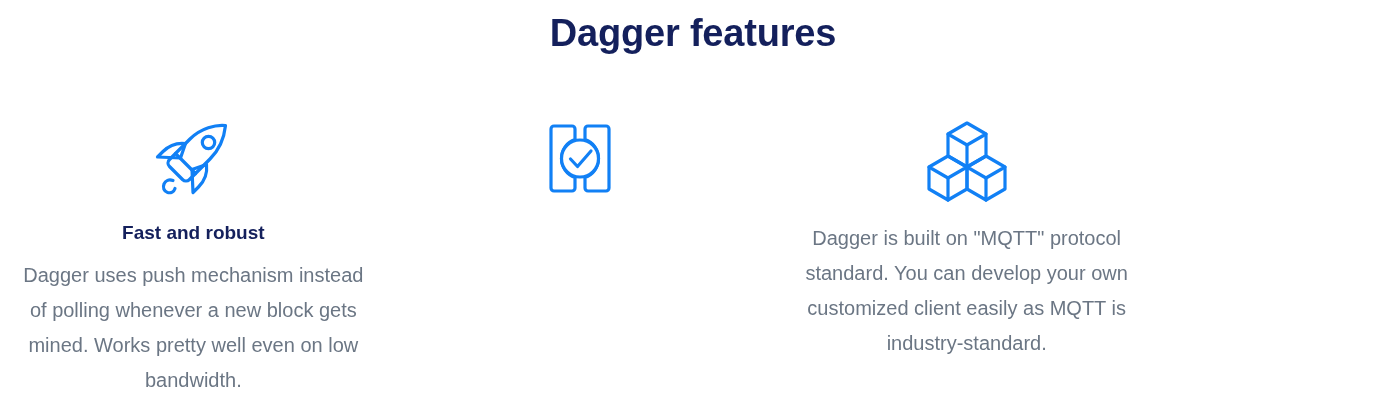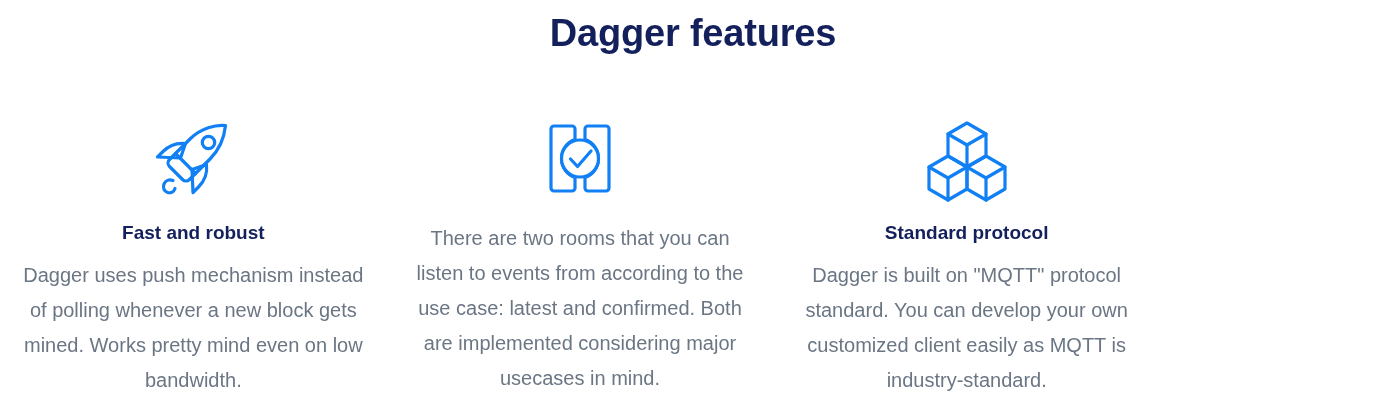--- a/index.html
+++ b/index.html
@@ -86,50 +86,48 @@
         <svg width="88" height="88" viewBox="0 0 88 88" fill="none" stroke="#1180f5" stroke-width="3.2" stroke-linecap="round" stroke-linejoin="round">
           <path d="M76.5 10.5 C67 9.5 52 13 41 24 L26.5 38.5 L46.5 58.5 L61 44 C72 33 75.5 20 76.5 10.5 Z"></path>
           <circle cx="59.5" cy="27.5" r="6.2"></circle>
           <path d="M36.5 28.5 C28 27.5 20.5 30 14 36.5 L8.5 42 L31.5 43 Z"></path>
           <path d="M57.5 49.5 C58.5 58 56 65.5 49.5 72 L44 77.5 L43 54.5 Z"></path>
           <path d="M26.5 38.5 L20.5 44.5 C18.5 46.5 18.5 49.5 20.5 51.5 L33.5 64.5 C35.5 66.5 38.5 66.5 40.5 64.5 L46.5 58.5"></path>
           <path d="M24 65.5 C20 64 16.5 65.5 15 69 C13.5 72.5 15 76.5 18.5 77.5 C22 78.5 25 76.5 26 73.5"></path>
         </svg>
       </div>
       <div class="feature-heading">Fast and robust</div>
-      <p class="feature-body">Dagger uses push mechanism instead of polling whenever a new block gets mined. Works pretty mind even on low bandwidth.</p>
+      <p class="feature-body">Dagger uses push mechanism instead of polling whenever a new block gets mined. Works pretty well even on low bandwidth.</p>
     </div>
 
     <div class="feature-col">
       <div class="feature-icon">
         <svg width="88" height="88" viewBox="0 0 88 88" fill="none" stroke="#1180f5" stroke-width="3.2" stroke-linecap="round" stroke-linejoin="round">
           <path d="M18 11 H36 C37.7 11 39 12.3 39 14 V24.5 C31 27 25.5 34.5 25.5 43.5 C25.5 52.5 31 60 39 62.5 V73 C39 74.7 37.7 76 36 76 H18 C16.3 76 15 74.7 15 73 V14 C15 12.3 16.3 11 18 11 Z"></path>
           <path d="M70 11 H52 C50.3 11 49 12.3 49 14 V24.5 C57 27 62.5 34.5 62.5 43.5 C62.5 52.5 57 60 49 62.5 V73 C49 74.7 50.3 76 52 76 H70 C71.7 76 73 74.7 73 73 V14 C73 12.3 71.7 11 70 11 Z"></path>
           <circle cx="44" cy="43.5" r="18.5" fill="#ffffff"></circle>
           <path d="M34.5 44 L41.5 51.5 L55 36"></path>
         </svg>
       </div>
-      <p class="feature-body">There are two rooms that you can listen to events from according to the use case: latest and confirmed. Both are implemented considering major usecases in mind.</p>
     </div>
 
     <div class="feature-col">
       <div class="feature-icon">
         <svg width="88" height="88" viewBox="0 0 88 88" fill="none" stroke="#1180f5" stroke-width="3.2" stroke-linecap="round" stroke-linejoin="round">
 
           <path d="M44 8 L63 19 L44 30 L25 19 Z"></path>
           <path d="M25 19 V41 L44 52 V30"></path>
           <path d="M63 19 V41 L44 52"></path>
 
           <path d="M25 41 L44 52 L25 63 L6 52 Z"></path>
           <path d="M6 52 V74 L25 85 V63"></path>
           <path d="M44 52 V74 L25 85"></path>
 
           <path d="M63 41 L82 52 L63 63 L44 52 Z"></path>
           <path d="M44 52 V74 L63 85 V63"></path>
           <path d="M82 52 V74 L63 85"></path>
         </svg>
       </div>
-      <div class="feature-heading">Standard protocol</div>
       <p class="feature-body">Dagger is built on "MQTT" protocol standard. You can develop your own customized client easily as MQTT is industry-standard.</p>
     </div>
 
   </div>
 </div>
 
 </body></html>

